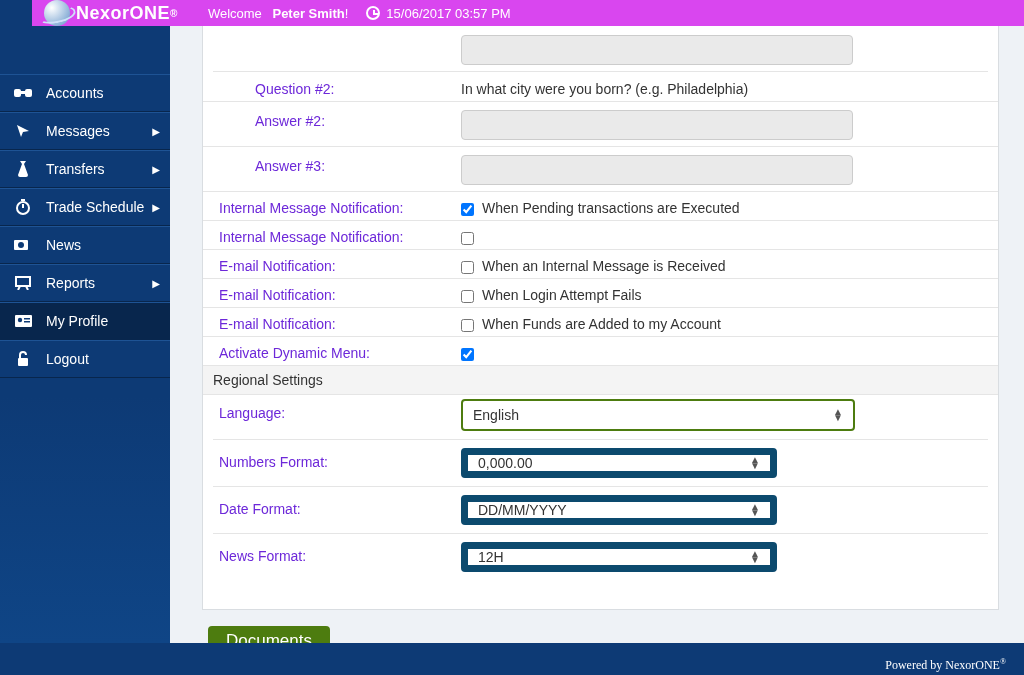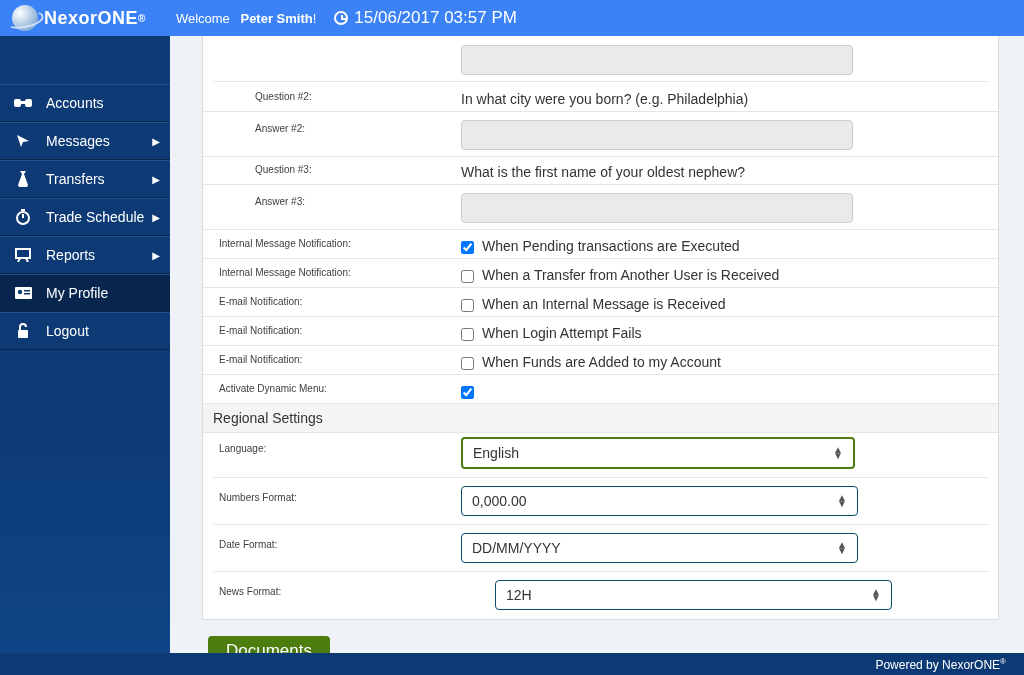--- a/index.html
+++ b/index.html
@@ -1,61 +1,61 @@
 <!DOCTYPE html>
 <html><head>
 <meta charset="utf-8">
 <style>
   * { box-sizing: border-box; margin: 0; padding: 0; }
   body { font-family: Arial, sans-serif; font-size: 14px; color: #333; background: #0d3a75; overflow: hidden; width: 1024px; height: 675px; position: relative; }
   
-  .header { height: 36px; background: #3b82f6; color: #fff; display: flex; align-items: center; padding: 0 12px; }
+  .header { height: 26px; background: #d946ef; color: #fff; display: flex; align-items: center; padding: 0 12px; margin-left: 32px; }
   .logo { display: flex; align-items: center; font-size: 18px; font-weight: bold; letter-spacing: 0.5px; }
   .logo-icon { width: 26px; height: 26px; border-radius: 50%; background: radial-gradient(circle at 30% 30%, #fff, #5f92c8); margin-right: 6px; position: relative; }
   .logo-icon::after { content: ''; position: absolute; width: 34px; height: 12px; border: 2px solid #cfe1f8; border-radius: 50%; top: 7px; left: -6px; transform: rotate(-12deg); border-color: transparent #cfe1f8 #cfe1f8 transparent; }
   .logo .reg { font-size: 10px; vertical-align: super; }
   .welcome { margin-left: 30px; font-size: 13px; }
   .welcome b { font-weight: bold; padding-left: 7px; }
-  .timestamp { margin-left: 18px; font-size: 17px; display: flex; align-items: center; }
+  .timestamp { margin-left: 18px; font-size: 13px; display: flex; align-items: center; }
   .clock-icon { width: 14px; height: 14px; border: 2px solid #fff; border-radius: 50%; position: relative; margin-right: 6px; }
   .clock-icon::before, .clock-icon::after { content: ''; position: absolute; background: #fff; }
   .clock-icon::before { width: 2px; height: 5px; left: 5px; top: 2px; }
   .clock-icon::after { width: 5px; height: 2px; left: 5px; top: 5px; }
   
   .layout { display: flex; height: 617px; }
   .sidebar { width: 170px; background: linear-gradient(180deg, #0d3a75 0%, #0d3a75 60%, #0f4586 100%); }
   .nav-item { display: flex; align-items: center; color: #fff; padding: 0 12px; height: 38px; border-top: 1px solid #1e5394; border-bottom: 1px solid #08264d; font-size: 14px; cursor: pointer; position: relative; }
   .nav-item.active { background: #08264d; }
   .nav-item .nav-icon { width: 22px; height: 18px; margin-right: 12px; display: flex; align-items: center; justify-content: center; font-size: 16px; }
   .nav-item .chev { position: absolute; right: 10px; font-size: 10px; }
   
   .main { flex: 1; background: #eef2f6; overflow: hidden; position: relative; }
   .panel { background: #fff; margin: 0 25px 0 32px; height: 584px; border: 1px solid #d9dde1; border-top: none; padding-bottom: 20px; overflow: hidden; position: relative; }
   
   .row { display: flex; align-items: flex-start; padding: 4px 10px 4px 10px; border-bottom: 1px solid #e5e5e5; min-height: 28px; }
-  .row .label { width: 248px; padding-left: 32px; padding-top: 3px; color: #404040; font-size: 10px; }
+  .row .label { width: 248px; padding-left: 32px; padding-top: 3px; color: #6d28d9; font-size: 14px; }
   .row .value { flex: 1; font-size: 14px; padding-top: 3px; }
   .row.indent .label { padding-left: 42px; }
   .row.no-border { border-bottom: none; }
   
   .input-box { width: 392px; height: 30px; background: #eaeaea; border: 1px solid #ccc; border-radius: 4px; }
   
   .check-row { padding-top: 5px; }
   .checkbox { width: 13px; height: 13px; margin-right: 8px; vertical-align: middle; }
   
   .section-header { background: #f4f4f4; padding: 6px 10px; font-size: 14px; border-bottom: 1px solid #e5e5e5; }
   
   .dropdown-field { padding-top: 4px; padding-bottom: 4px; }
   .dropdown-field .label { padding-left: 6px; padding-top: 6px; }
-  .dropdown { width: 397px; height: 30px; border: 1px solid #0c4a6e; border-radius: 4px; padding: 0 10px; background: #fff; display: flex; align-items: center; justify-content: space-between; cursor: pointer; font-size: 14px; }
+  .dropdown { width: 316px; height: 30px; border: 7px solid #0c4a6e; border-radius: 4px; padding: 0 10px; background: #fff; display: flex; align-items: center; justify-content: space-between; cursor: pointer; font-size: 14px; }
   .dropdown.highlighted { border: 2px solid #4d7c0f; width: 394px; height: 32px; }
   .dropdown .arrows { font-size: 10px; line-height: 6px; color: #555; display: flex; flex-direction: column; }
   .tab { background: #4d7c0f; color: #fff; padding: 5px 18px; font-size: 17px; border-top-left-radius: 4px; border-top-right-radius: 4px; margin-left: 4px; cursor: pointer; }
   
-  .footer { height: 20px; background: #0d3a75; color: #fff; text-align: right; padding: 2px 18px 0 0; font-size: 12px; position: absolute; bottom: 0; left: 0; right: 0; }
+  .footer { height: 20px; background: #0d3a75; color: #fff; text-align: right; padding: 2px 18px 0 0; font-size: 12px; position: absolute; bottom: 0; left: 0; right: 0; font-family: Liberation Serif, serif; }
   .footer sup { font-size: 8px; }
   .main-inner { position: relative; height: 617px; }
   .below-panel { margin: 16px 25px 0 32px; }
   .tab-strip { display: flex; }
   .tab-strip .tab { margin-left: 6px; }
 </style>
 </head>
 <body>
 
 <div class="header">
@@ -110,20 +110,29 @@
             <circle cx="8" cy="9" r="6" fill="none" stroke="#fff" stroke-width="2"></circle>
             <rect x="6" y="0" width="4" height="2" fill="#fff"></rect>
             <line x1="8" y1="9" x2="8" y2="5" stroke="#fff" stroke-width="2"></line>
           </svg>
       </span>
       <span>Trade Schedule</span>
       <span class="chev">▶</span>
     </div>
     <div class="nav-item">
       <span class="nav-icon">
+        <svg width="18" height="12" viewBox="0 0 18 12">
+            <rect x="0" y="1" width="14" height="10" rx="1" fill="#fff"></rect>
+            <circle cx="7" cy="6" r="3" fill="#0d3a75"></circle>
+          </svg>
+      </span>
+      <span>News</span>
+    </div>
+    <div class="nav-item">
+      <span class="nav-icon">
         <svg width="16" height="14" viewBox="0 0 16 14">
             <rect x="1" y="1" width="14" height="9" fill="none" stroke="#fff" stroke-width="2"></rect>
             <line x1="5" y1="10" x2="3" y2="14" stroke="#fff" stroke-width="2"></line>
             <line x1="11" y1="10" x2="13" y2="14" stroke="#fff" stroke-width="2"></line>
           </svg>
       </span>
       <span>Reports</span>
       <span class="chev">▶</span>
     </div>
     <div class="nav-item active">
@@ -162,38 +171,34 @@
         <div class="row indent" style="padding-top:6px;">
           <div class="label">Question #2:</div>
           <div class="value">In what city were you born? (e.g. Philadelphia)</div>
         </div>
         <div class="row indent" style="padding-top:5px;padding-bottom:6px;">
           <div class="label" style="padding-top:6px;">Answer #2:</div>
           <div class="value">
               <div class="input-box"></div>
             </div>
         </div>
-        <div class="row indent">
-          <div class="label">Question #3:</div>
-          <div class="value">What is the first name of your oldest nephew?</div>
-        </div>
         <div class="row indent" style="padding-top:5px;padding-bottom:6px;">
           <div class="label" style="padding-top:6px;">Answer #3:</div>
           <div class="value">
               <div class="input-box"></div>
             </div>
         </div>
 
         <div class="row check-row">
           <div class="label" style="padding-left:6px;">Internal Message Notification:</div>
           <div class="value"><input type="checkbox" class="checkbox" checked="" style=""><span>When Pending transactions are Executed</span></div>
         </div>
         <div class="row check-row">
           <div class="label" style="padding-left:6px;">Internal Message Notification:</div>
-          <div class="value"><input type="checkbox" class="checkbox" style=""><span>When a Transfer from Another User is Received</span></div>
+          <div class="value"><input type="checkbox" class="checkbox" style=""></div>
         </div>
         <div class="row check-row">
           <div class="label" style="padding-left:6px;">E-mail Notification:</div>
           <div class="value"><input type="checkbox" class="checkbox" style=""><span>When an Internal Message is Received</span></div>
         </div>
         <div class="row check-row">
           <div class="label" style="padding-left:6px;">E-mail Notification:</div>
           <div class="value"><input type="checkbox" class="checkbox" style=""><span>When Login Attempt Fails</span></div>
         </div>
         <div class="row check-row">
@@ -241,21 +246,21 @@
               <span class="arrows">
                   <span>▲</span>
                   <span>▼</span>
                 </span>
             </div>
           </div>
         </div>
         <div style="height:1px;background:#e5e5e5;margin:4px 10px 0 10px;"></div>
         <div class="row dropdown-field no-border" style="padding-top:8px;">
           <div class="label">News Format:</div>
-          <div class="value" style="padding-top:0;margin-left:34px;">
+          <div class="value" style="padding-top:0;">
             <div class="dropdown">
               <span>12H</span>
               <span class="arrows">
                   <span>▲</span>
                   <span>▼</span>
                 </span>
             </div>
           </div>
         </div>
       </div>

